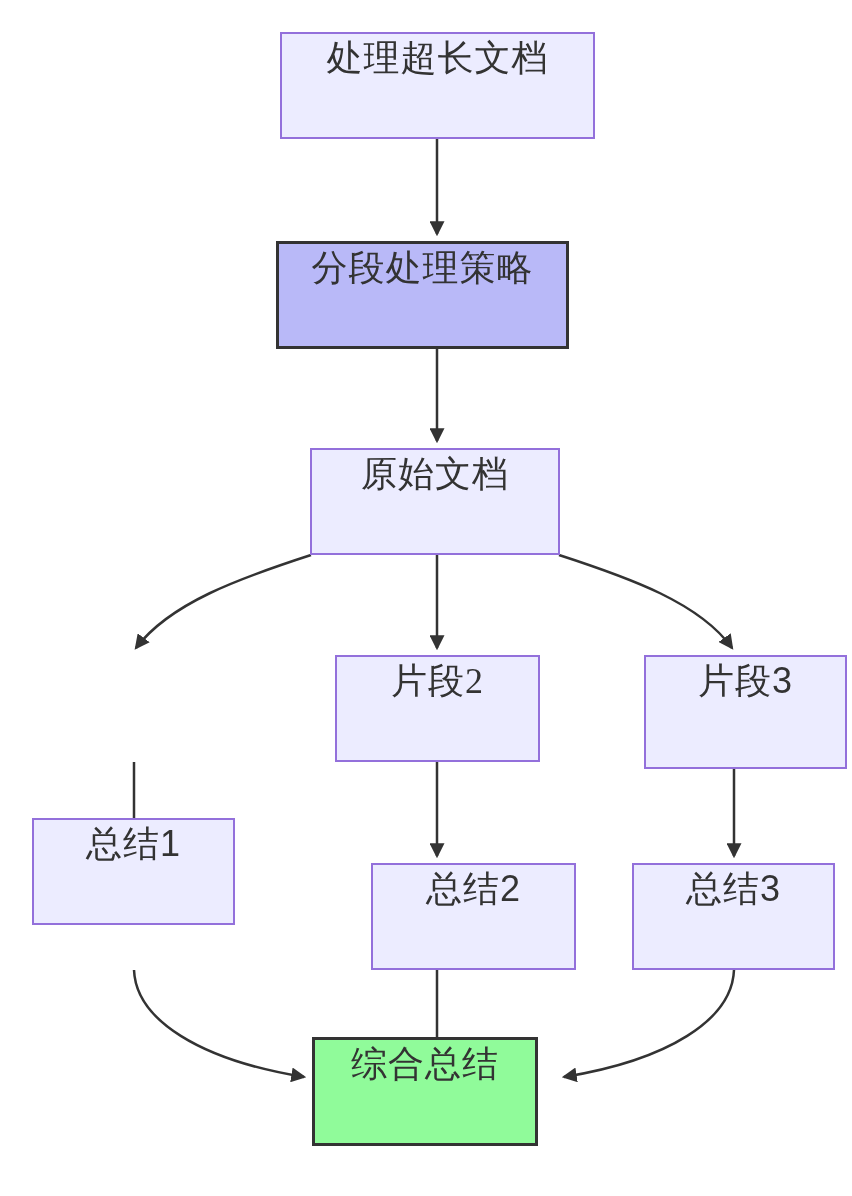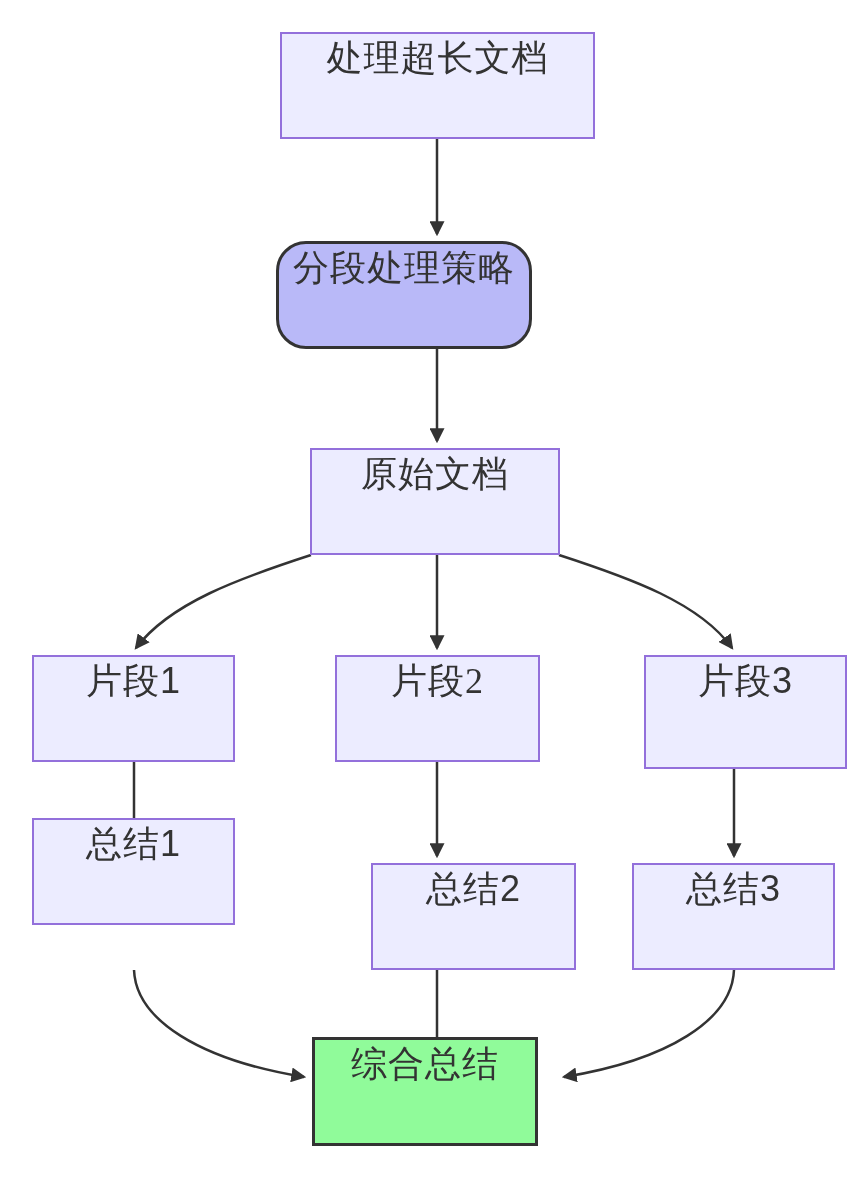--- a/index.html
+++ b/index.html
@@ -40,21 +40,21 @@
   .node.highlight {
     background: #B9B9F8;
     border: 3.5px solid #333333;
   }
   .node.result {
     background: #90FB9A;
     border: 3.5px solid #333333;
   }
   
   #n-doc      { left: 280px; top:   32px; width: 315px; height: 107px; }
-  #n-strategy { left: 276px; top:  241px; width: 256px; height: 108px; border-radius: 30px; }
+  #n-strategy { left: 276px; top:  241px; width: 293px; height: 108px; }
   #n-original { left: 310px; top:  448px; width: 250px; height: 107px; }
   #n-chunk1   { left:  32px; top:  655px; width: 203px; height: 107px; }
   #n-chunk2   { left: 335px; top:  655px; width: 205px; height: 107px; font-family: Liberation Serif, serif; }
   #n-chunk3   { left: 644px; top:  655px; width: 203px; height: 114px; }
   #n-sum1     { left:  32px; top:  818px; width: 203px; height: 107px; }
   #n-sum2     { left: 335px; top:  863px; width: 205px; height: 107px; margin-left: 36px; }
   #n-sum3     { left: 632px; top:  863px; width: 203px; height: 107px; }
   #n-final    { left: 312px; top: 1037px; width: 226px; height: 109px; }
   .edge-path {
     fill: none;
@@ -91,23 +91,20 @@
   </div>
 
   <div class="node highlight" id="n-strategy">
     <span>分段处理策略</span>
   </div>
 
   <div class="node" id="n-original">
     <span>原始文档</span>
   </div>
 
-  <div class="node" id="n-chunk1">
-    <span>片段1</span>
-  </div>
 
   <div class="node" id="n-chunk2">
     <span>片段2</span>
   </div>
 
   <div class="node" id="n-chunk3">
     <span>片段3</span>
   </div>
 
   <div class="node" id="n-sum1">

